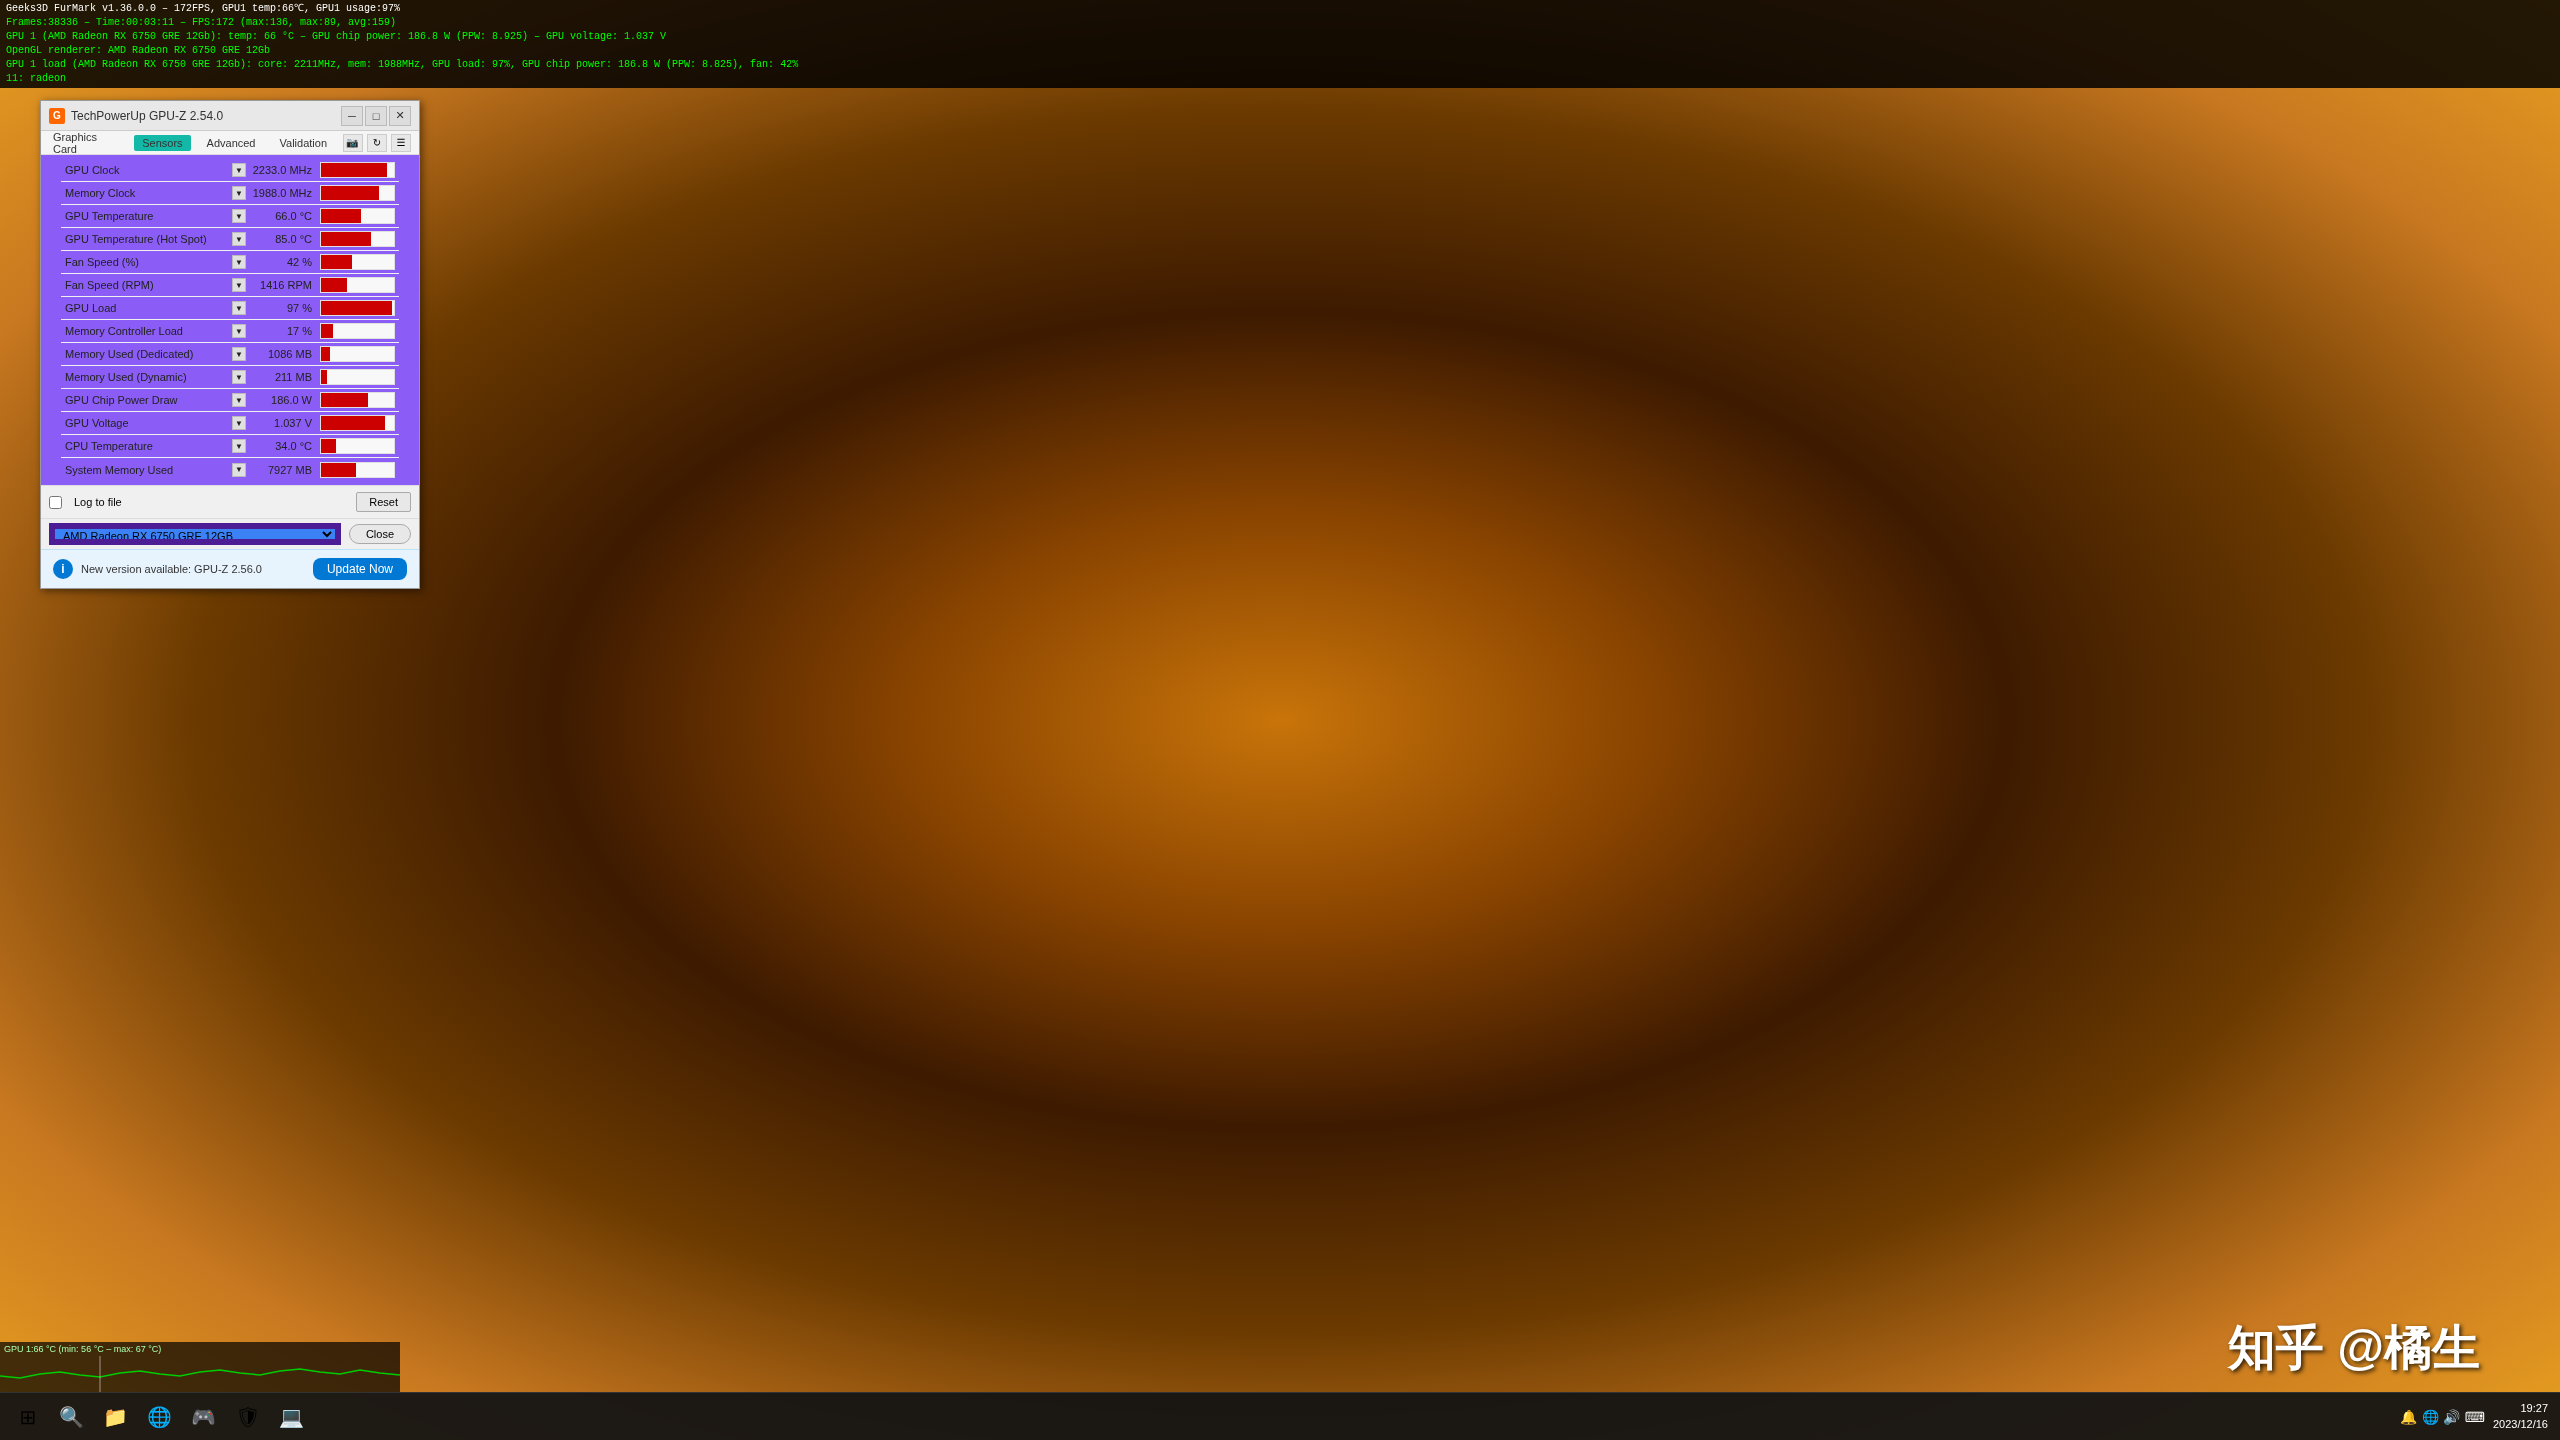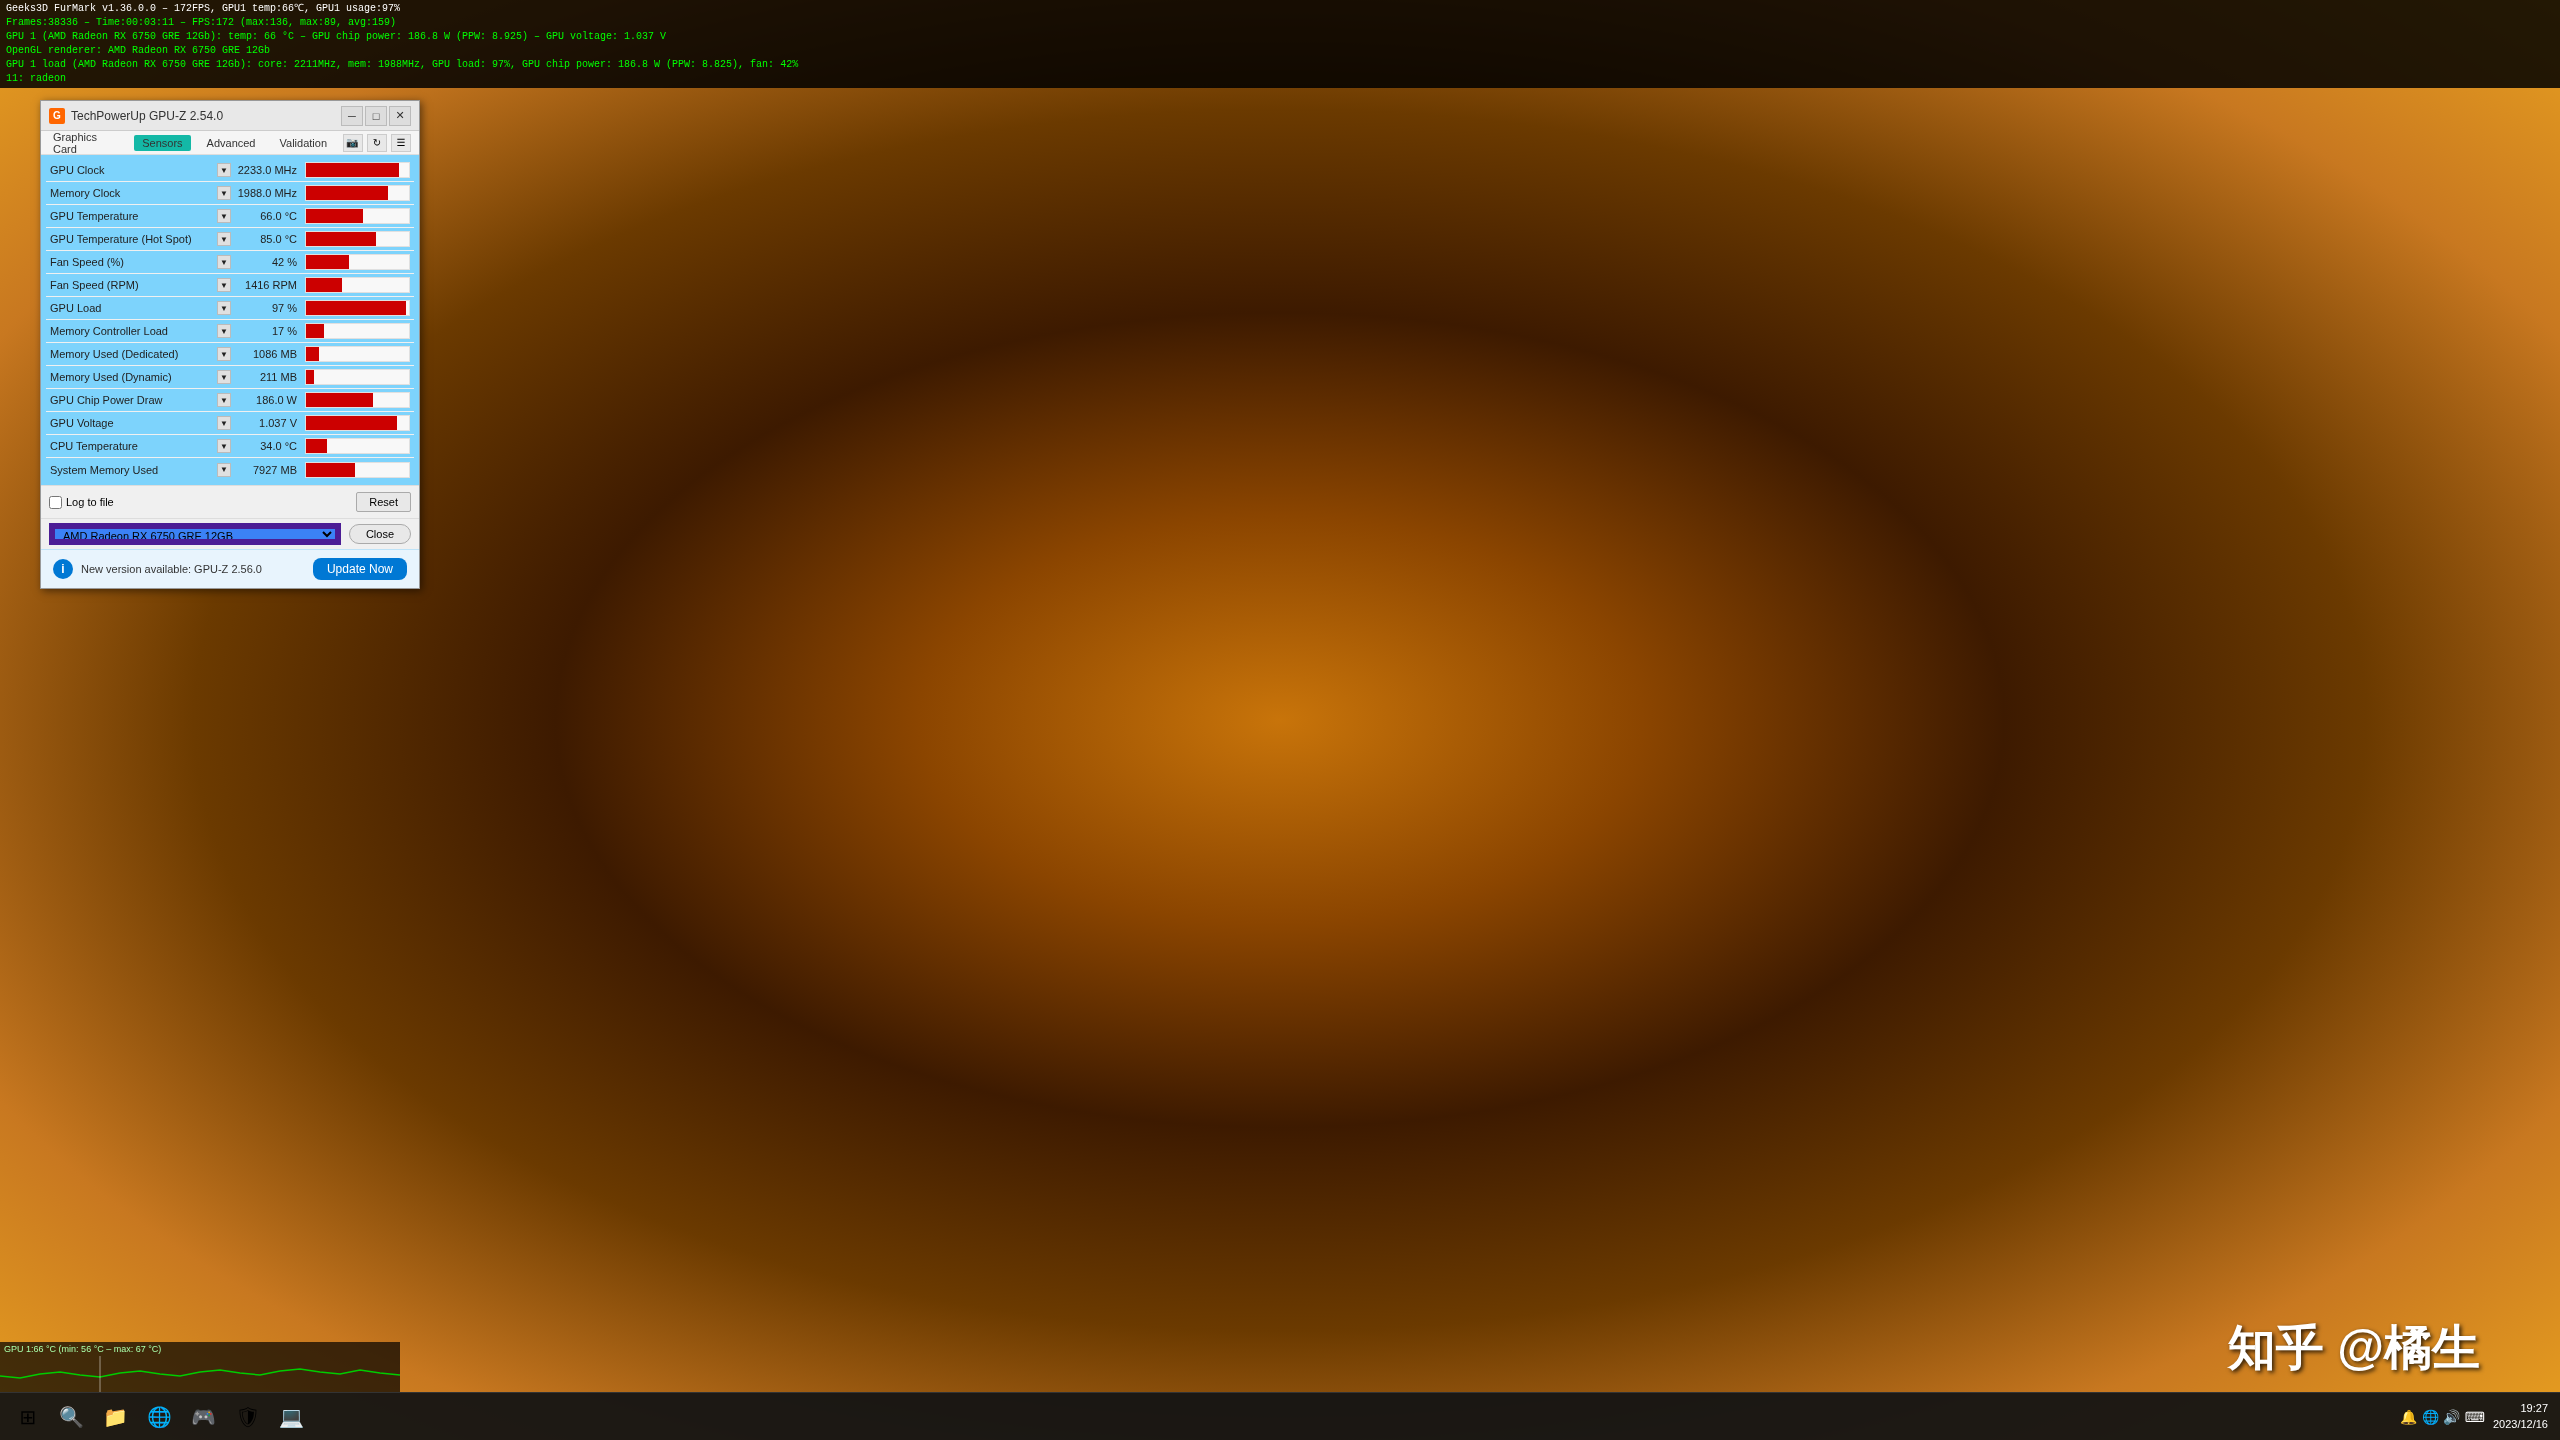--- a/index.html
+++ b/index.html
@@ -148,22 +148,22 @@
       border: 1px solid #ccc;
       cursor: pointer;
       display: flex;
       align-items: center;
       justify-content: center;
       font-size: 10px;
     }
 
     
     .sensors-content {
-      background: #7dd3fc;
-      padding: 4px 5px;
+      background: #8b5cf6;
+      padding: 4px 20px;
     }
     .sensor-row {
       display: flex;
       align-items: center;
       height: 23px;
       border-bottom: 1px solid #f0f0f0;
     }
     .sensor-row:last-child { border-bottom: none; }
     .sensor-name {
       width: 185px;
@@ -217,21 +217,21 @@
       background: #f0f0f0;
       padding: 6px 8px;
       border-top: 1px solid #ddd;
       display: flex;
       align-items: center;
       justify-content: space-between;
     }
     .log-checkbox-area {
       display: flex;
       align-items: center;
-      gap: 4px;
+      gap: 12px;
       font-size: 11px;
     }
     .reset-btn {
       padding: 3px 12px;
       background: #e8e8e8;
       border: 1px solid #aaa;
       cursor: pointer;
       font-size: 11px;
       border-radius: 2px;
     }

